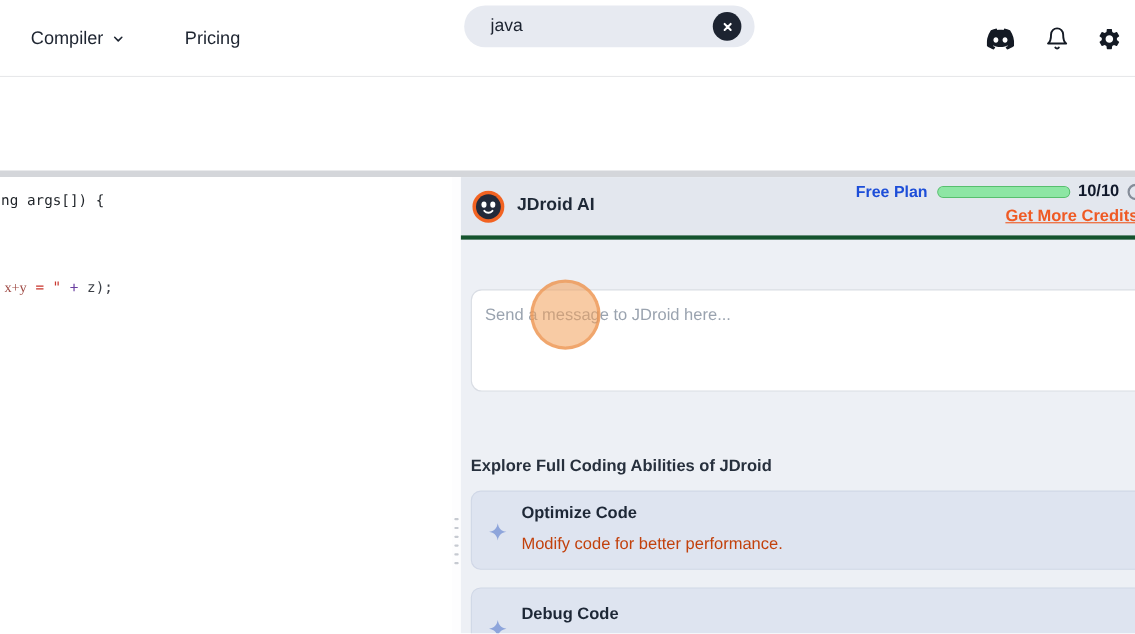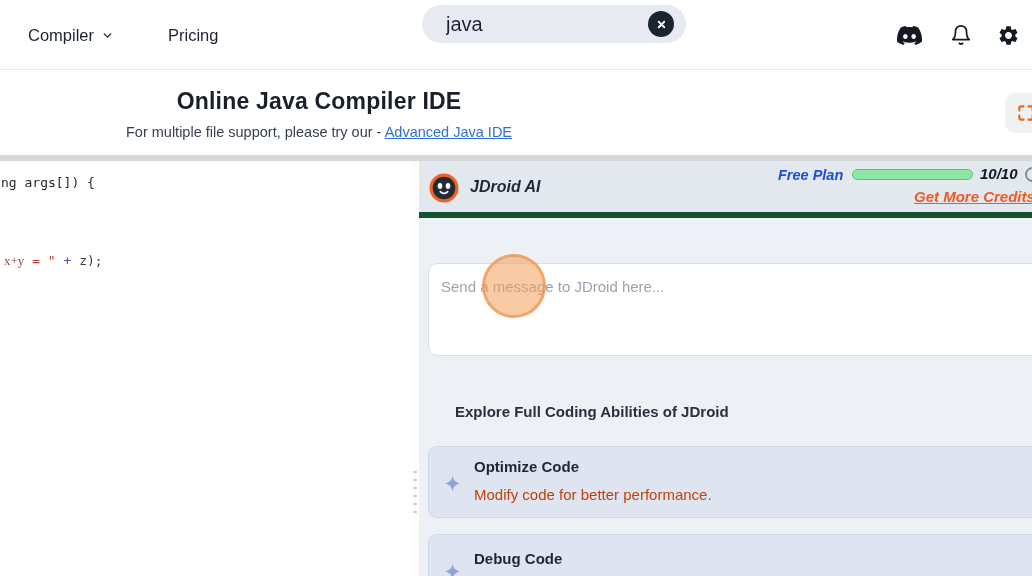--- a/index.html
+++ b/index.html
@@ -14,21 +14,21 @@
   
   #navbar { left:0; top:0; width:1032px; height:70px; background:#fff; border-bottom:1px solid #e7e8ea; z-index:5; }
   .nav-item { display:flex; align-items:center; gap:7px; height:70px; font-size:16.5px; color:#1d2430; cursor:pointer; }
   #nav-resources { left:28px; top:0; }
   #nav-pricing  { left:168px; top:0; }
   #nav-search { left:422px; top:5px; width:264px; height:38px; background:#e7eaf1; border-radius:19px; }
   #nav-search input {
     position:absolute; left:0; top:0; width:100%; height:100%;
     background:transparent; border:none; outline:none;
     padding-left:24px; padding-right:48px;
-    font-family:"Liberation Sans", sans-serif; font-size:20px; color:#1c2330;
+    font-family:"Liberation Sans", sans-serif; font-size:16px; color:#1c2330;
   }
   #search-clear { right:12px; top:6px; width:26px; height:26px; border-radius:50%; background:#1d2431;
     display:flex; align-items:center; justify-content:center; cursor:pointer; border:none; }
   .nav-icon-btn { top:0; height:70px; display:flex; align-items:center; cursor:pointer; background:none; border:none; }
   #nav-discord { left:897px; }
   #nav-bell    { left:950px; }
   #nav-gear    { left:997px; }
 
   
   #page-header { left:0; top:70px; width:1032px; height:85px; background:#fff; }
@@ -49,36 +49,36 @@
   #code-line-2 { left:4px; top:91px; }
   .tok-str1 { color:#9f4a44;font-family:Liberation Serif, serif; }
   .tok-str2 { color:#c9372e; }
   .tok-op   { color:#6a3fa0; }
   .tok-code { color:#3b3f46; }
 
   #panel-divider { left:411px; top:161px; width:8px; height:415px; background:#fdfdfe; cursor:col-resize; }
   .grip-dash { position:absolute; left:2px; width:4px; height:2px; background:#c6cad1; border-radius:1px; }
 
   
-  #jdroid-header { left:419px; top:161px; width:613px; height:57px; background:#e3e7ee; border-bottom:6px solid #14532d;font-style:italic; }
+  #jdroid-header { left:419px; top:161px; width:613px; height:57px; background:#e3e7ee; border-bottom:4px solid #14532d; }
   #jdroid-avatar { left:10px; top:12px; width:30px; height:30px; }
   #jdroid-name { left:51px; top:17px; font-size:16px; font-weight:700; color:#1e2836; }
   #plan-label { left:359px; top:6px; font-size:14.5px; font-weight:700; color:#1d4ed8; }
   #credit-bar { left:433px; top:8px; width:121px; height:11px; border-radius:6px;
     background:#8de6a4; border:1px solid #57bf6e; overflow:hidden; }
   #credit-bar-fill { position:absolute; left:0; top:0; height:100%; background:#8de6a4; }
   #credit-count { left:561px; top:4px; font-size:15px; font-weight:700; color:#10182a; }
   #help-icon { left:606px; top:6px; width:15px; height:15px; border:2px solid #858d99; border-radius:50%; }
   #get-credits-link { left:495px; top:27px; font-size:15px; font-weight:700; color:#ef5a24;
     text-decoration:underline; white-space:nowrap; cursor:pointer; }
 
   #jdroid-body { left:419px; top:218px; width:613px; height:358px; background:#edf0f5; }
   .panel-heading { position:absolute; left:9px; font-size:15px; font-weight:600; color:#27303d; }
   #build-heading { top:17px; }
-  #explore-heading { top:185px;margin-left:27px; }
+  #explore-heading { top:197px; }
   #message-box { position:absolute; left:9px; top:45px; width:652px; height:93px;
     background:#fff; border:1px solid #d9dde4; border-radius:10px; resize:none; outline:none;
     padding:14px 12px; font-family:"Liberation Sans", sans-serif; font-size:15px; color:#333; }
   #message-box::placeholder { color:#9aa3af; }
   #click-indicator { left:63px; top:36px; width:64px; height:64px; border-radius:50%;
     background:rgba(242,160,90,.55); border:3px solid rgba(236,148,80,.65); pointer-events:none; z-index:4; }
 
   .ability-card { position:absolute; left:9px; width:652px; height:72px;
     background:#dee4f0; border:1px solid #d0d7e6; border-radius:9px; cursor:pointer; }
   #card-optimize { top:228px; }
@@ -126,32 +126,20 @@
           <path d="M13.73 21a2 2 0 01-3.46 0"></path>
         </svg>
     </button>
     <button id="nav-gear" class="abs nav-icon-btn">
       <svg width="23" height="23" viewBox="0 0 24 24" fill="#141a24">
           <path d="M19.14 12.94c.04-.3.06-.61.06-.94 0-.32-.02-.64-.07-.94l2.03-1.58c.18-.14.23-.41.12-.61l-1.92-3.32c-.12-.22-.37-.29-.59-.22l-2.39.96c-.5-.38-1.03-.7-1.62-.94l-.36-2.54c-.04-.24-.24-.41-.48-.41h-3.84c-.24 0-.43.17-.47.41l-.36 2.54c-.59.24-1.13.57-1.62.94l-2.39-.96c-.22-.08-.47 0-.59.22L2.74 8.87c-.12.21-.08.47.12.61l2.03 1.58c-.05.3-.09.63-.09.94s.02.64.07.94l-2.03 1.58c-.18.14-.23.41-.12.61l1.92 3.32c.12.22.37.29.59.22l2.39-.96c.5.38 1.03.7 1.62.94l.36 2.54c.05.24.24.41.48.41h3.84c.24 0 .44-.17.47-.41l.36-2.54c.59-.24 1.13-.56 1.62-.94l2.39.96c.22.08.47 0 .59-.22l1.92-3.32c.12-.22.07-.47-.12-.61l-2.01-1.58zM12 15.6c-1.98 0-3.6-1.62-3.6-3.6s1.62-3.6 3.6-3.6 3.6 1.62 3.6 3.6-1.62 3.6-3.6 3.6z"></path>
         </svg>
     </button>
   </div>
 
-  <div id="page-header" class="abs">
-    <div id="page-title" class="abs">Online Java Compiler IDE</div>
-    <div id="page-subtitle" class="abs"><span>For multiple file support, please try our - </span><a>Advanced Java IDE</a></div>
-    <button id="fullscreen-btn" class="abs">
-      <svg width="20" height="20" viewBox="0 0 24 24" fill="none" stroke="#f26322" stroke-width="2.6" stroke-linecap="round" stroke-linejoin="round">
-          <path d="M4 9V6a2 2 0 012-2h3"></path>
-          <path d="M15 4h3a2 2 0 012 2v3"></path>
-          <path d="M20 15v3a2 2 0 01-2 2h-3"></path>
-          <path d="M9 20H6a2 2 0 01-2-2v-3"></path>
-        </svg>
-    </button>
-  </div>
 
   <div id="top-strip" class="abs"></div>
 
   <div id="editor-panel" class="abs">
     <div id="code-line-1" class="code-line">ng args[]) {</div>
     <div id="code-line-2" class="code-line"><span class="tok-str1">x+y</span><span class="tok-str2"> = " </span><span class="tok-op">+</span><span class="tok-code"> z);</span></div>
   </div>
 
   <div id="panel-divider" class="abs">
     <span class="grip-dash" style="top:310px"></span>

